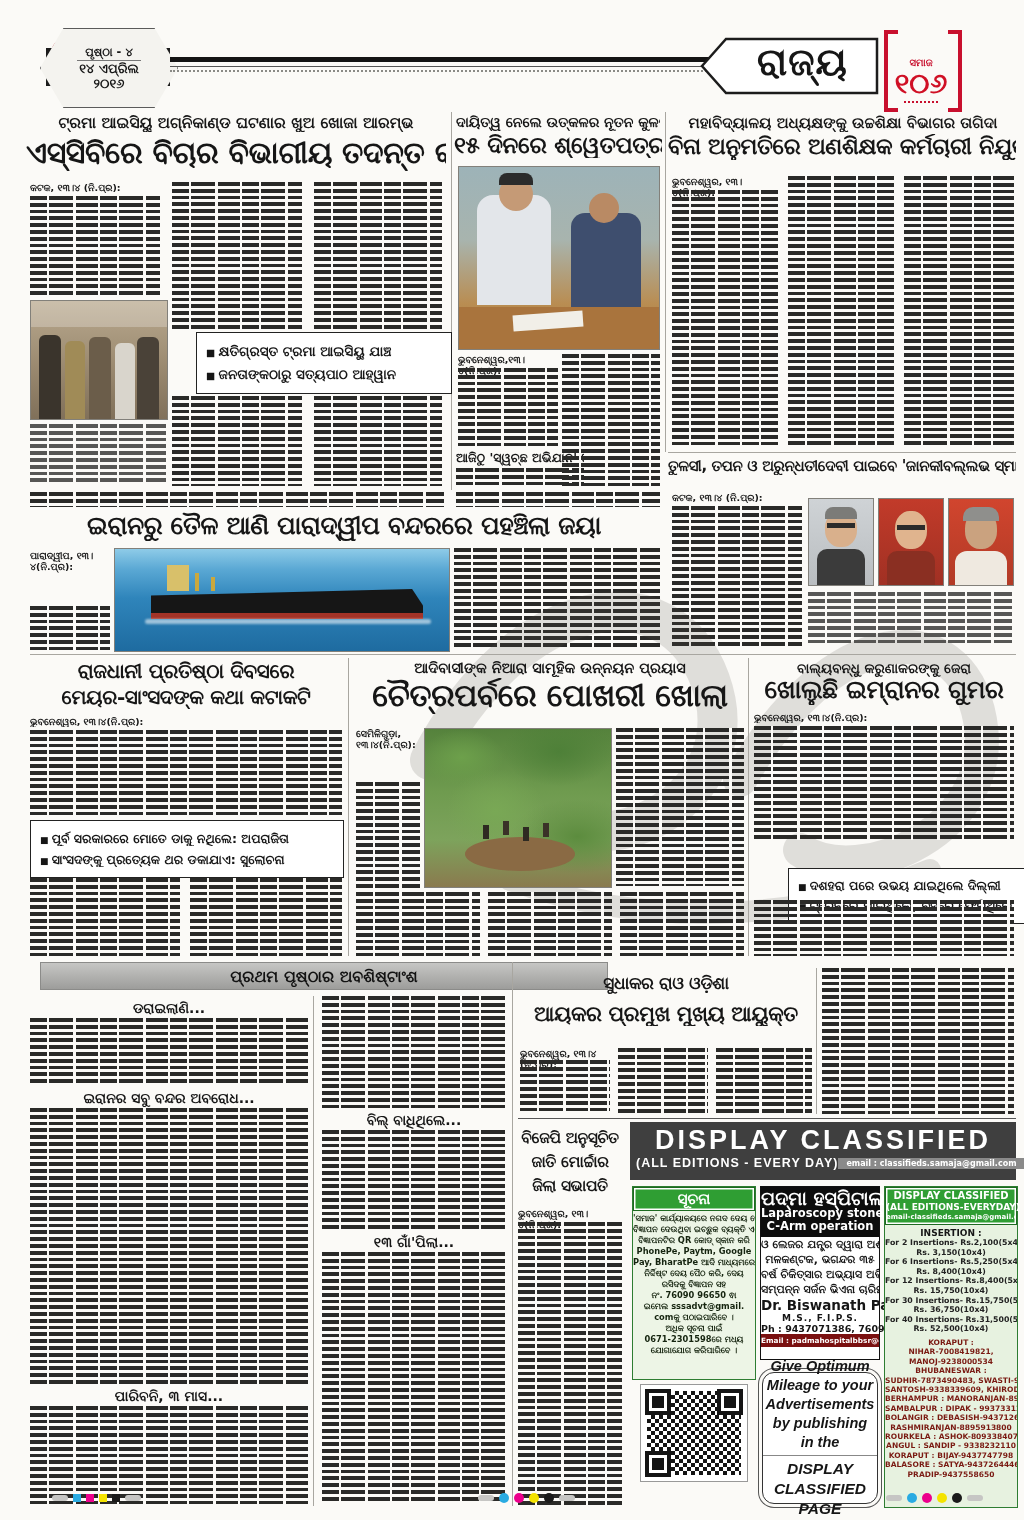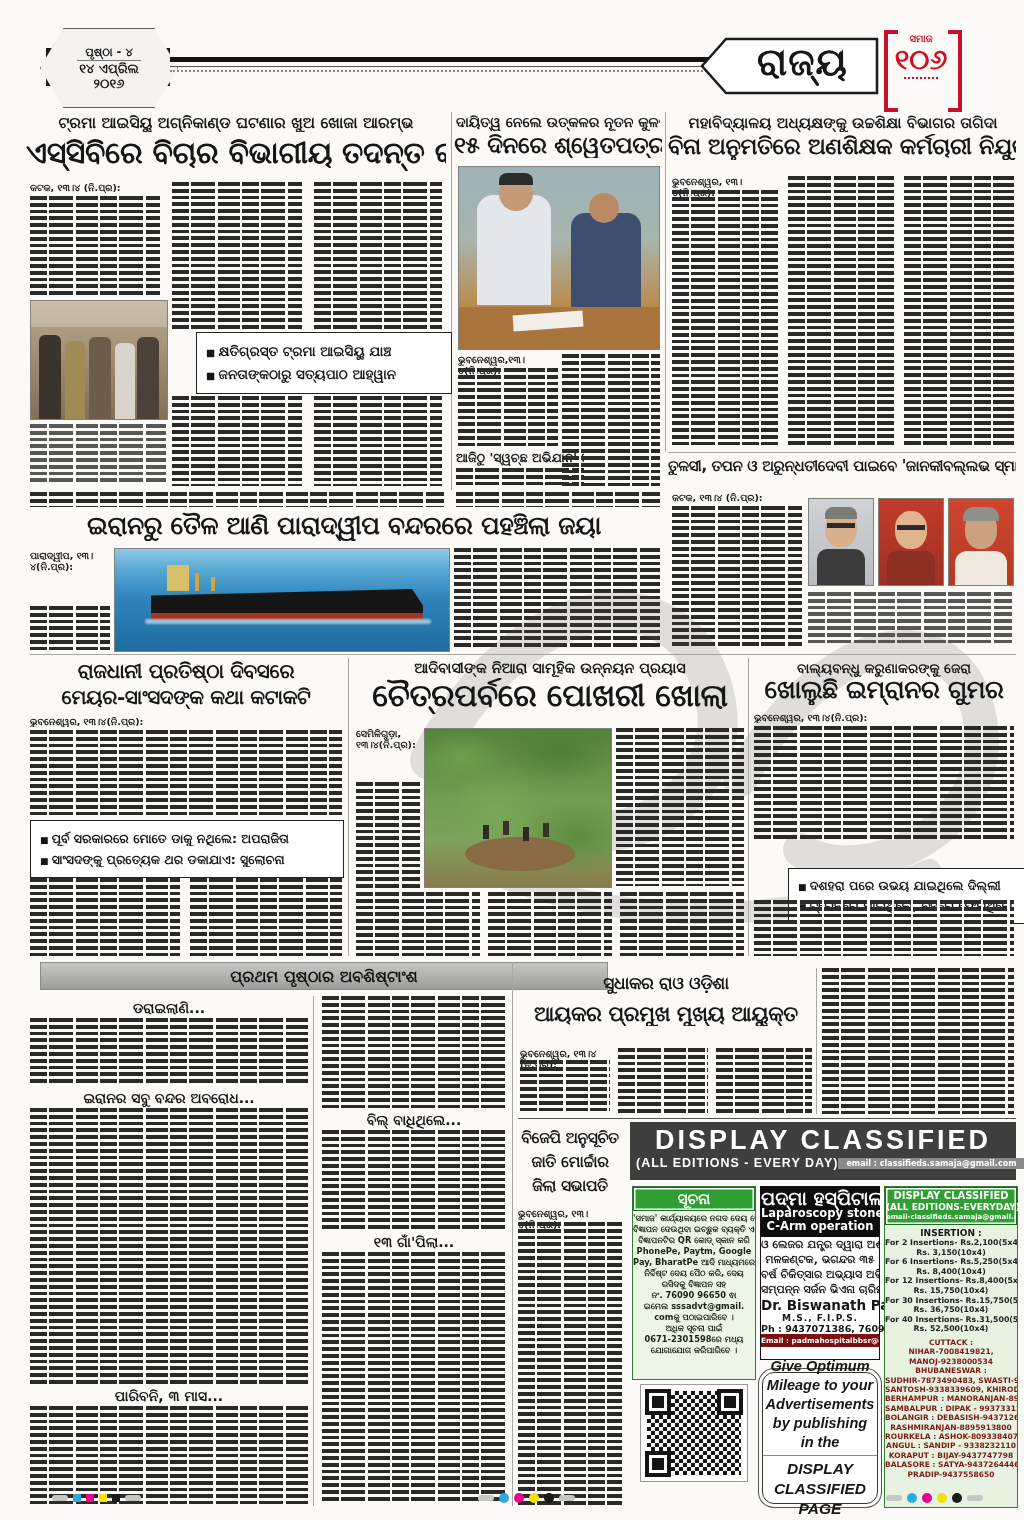--- a/index.html
+++ b/index.html
@@ -84,21 +84,21 @@
   <div class="abs" style="left:170px;top:66px;width:540px;height:1px;background:#555;"></div>
   <div class="abs" style="left:170px;top:70px;width:540px;height:0;border-top:2px dotted #8a8a86;"></div>
 
   <svg class="abs" style="left:700px;top:34px;" width="180" height="64">
     <polygon points="2,32 26,5 177,5 177,59 26,59" fill="#ffffff" stroke="#1c1c1c" stroke-width="2.5"></polygon>
   </svg>
   <div class="abs mast-text" style="left:730px;top:40px;width:145px;height:52px;text-align:center;">ରାଜ୍ୟ</div>
 
   <div class="abs" style="left:884px;top:30px;width:10px;height:74px;border-left:4px solid #c8102e;border-top:4px solid #c8102e;border-bottom:4px solid #c8102e;"></div>
   <div class="abs" style="left:948px;top:30px;width:10px;height:74px;border-right:4px solid #c8102e;border-top:4px solid #c8102e;border-bottom:4px solid #c8102e;"></div>
-  <div class="abs" style="left:894px;top:33px;width:54px;height:70px;display:flex;flex-direction:column;align-items:center;justify-content:flex-start;">
+  <div class="abs" style="left:894px;top:33px;width:54px;height:70px;display:flex;flex-direction:column;align-items:center;justify-content:flex-end;">
     <span style="font-size:10px;font-weight:700;color:#c8102e;white-space:nowrap;">ସମାଜ</span>
     <span style="font-size:28px;font-weight:800;color:#d01025;line-height:30px;white-space:nowrap;">୧୦୬</span>
     <span style="width:34px;border-top:2px dotted #c8102e;margin-top:2px;"></span>
   </div>
 
   <div class="abs vrule" style="left:451px;top:112px;height:378px;"></div>
   <div class="abs vrule" style="left:665px;top:112px;height:340px;"></div>
 
   <div class="abs kicker" style="left:30px;top:114px;width:412px;font-size:15.5px;">ଟ୍ରମା ଆଇସିୟୁ ଅଗ୍ନିକାଣ୍ଡ ଘଟଣାର ଖୁଅ ଖୋଜା ଆରମ୍ଭ</div>
   <div class="abs hl" style="left:26px;top:136px;width:420px;font-size:30px;">ଏସ୍‌ସିବିରେ ବିଚାର ବିଭାଗୀୟ ତଦନ୍ତ କମିଟି</div>
@@ -348,21 +348,21 @@
         <div class="ln">For 6 Insertions- Rs.5,250(5x4) &amp;</div>
         <div class="ln">Rs. 8,400(10x4)</div>
         <div class="ln">For 12 Insertions- Rs.8,400(5x4) &amp;</div>
         <div class="ln">Rs. 15,750(10x4)</div>
         <div class="ln">For 30 Insertions- Rs.15,750(5x4) &amp;</div>
         <div class="ln">Rs. 36,750(10x4)</div>
         <div class="ln">For 40 Insertions- Rs.31,500(5x4) &amp;</div>
         <div class="ln">Rs. 52,500(10x4)</div>
       </div>
     <div class="conlist" style="margin-top:4px;">
-        <div class="ln">CUTTACK :</div>
+        <div class="ln">KORAPUT :</div>
         <div class="ln">NIHAR-7008419821,</div>
         <div class="ln">MANOJ-9238000534</div>
         <div class="ln">BHUBANESWAR :</div>
         <div class="ln">SUDHIR-7873490483, SWASTI-9803413352,</div>
         <div class="ln">SANTOSH-9338339609, KHIROD-9437138367</div>
         <div class="ln">BERHAMPUR : MANORANJAN-8937130058</div>
         <div class="ln">SAMBALPUR : DIPAK - 9937331106</div>
         <div class="ln">BOLANGIR : DEBASISH-9437126050,</div>
         <div class="ln">RASHMIRANJAN-8895913800</div>
         <div class="ln">ROURKELA : ASHOK-8093384071</div>

